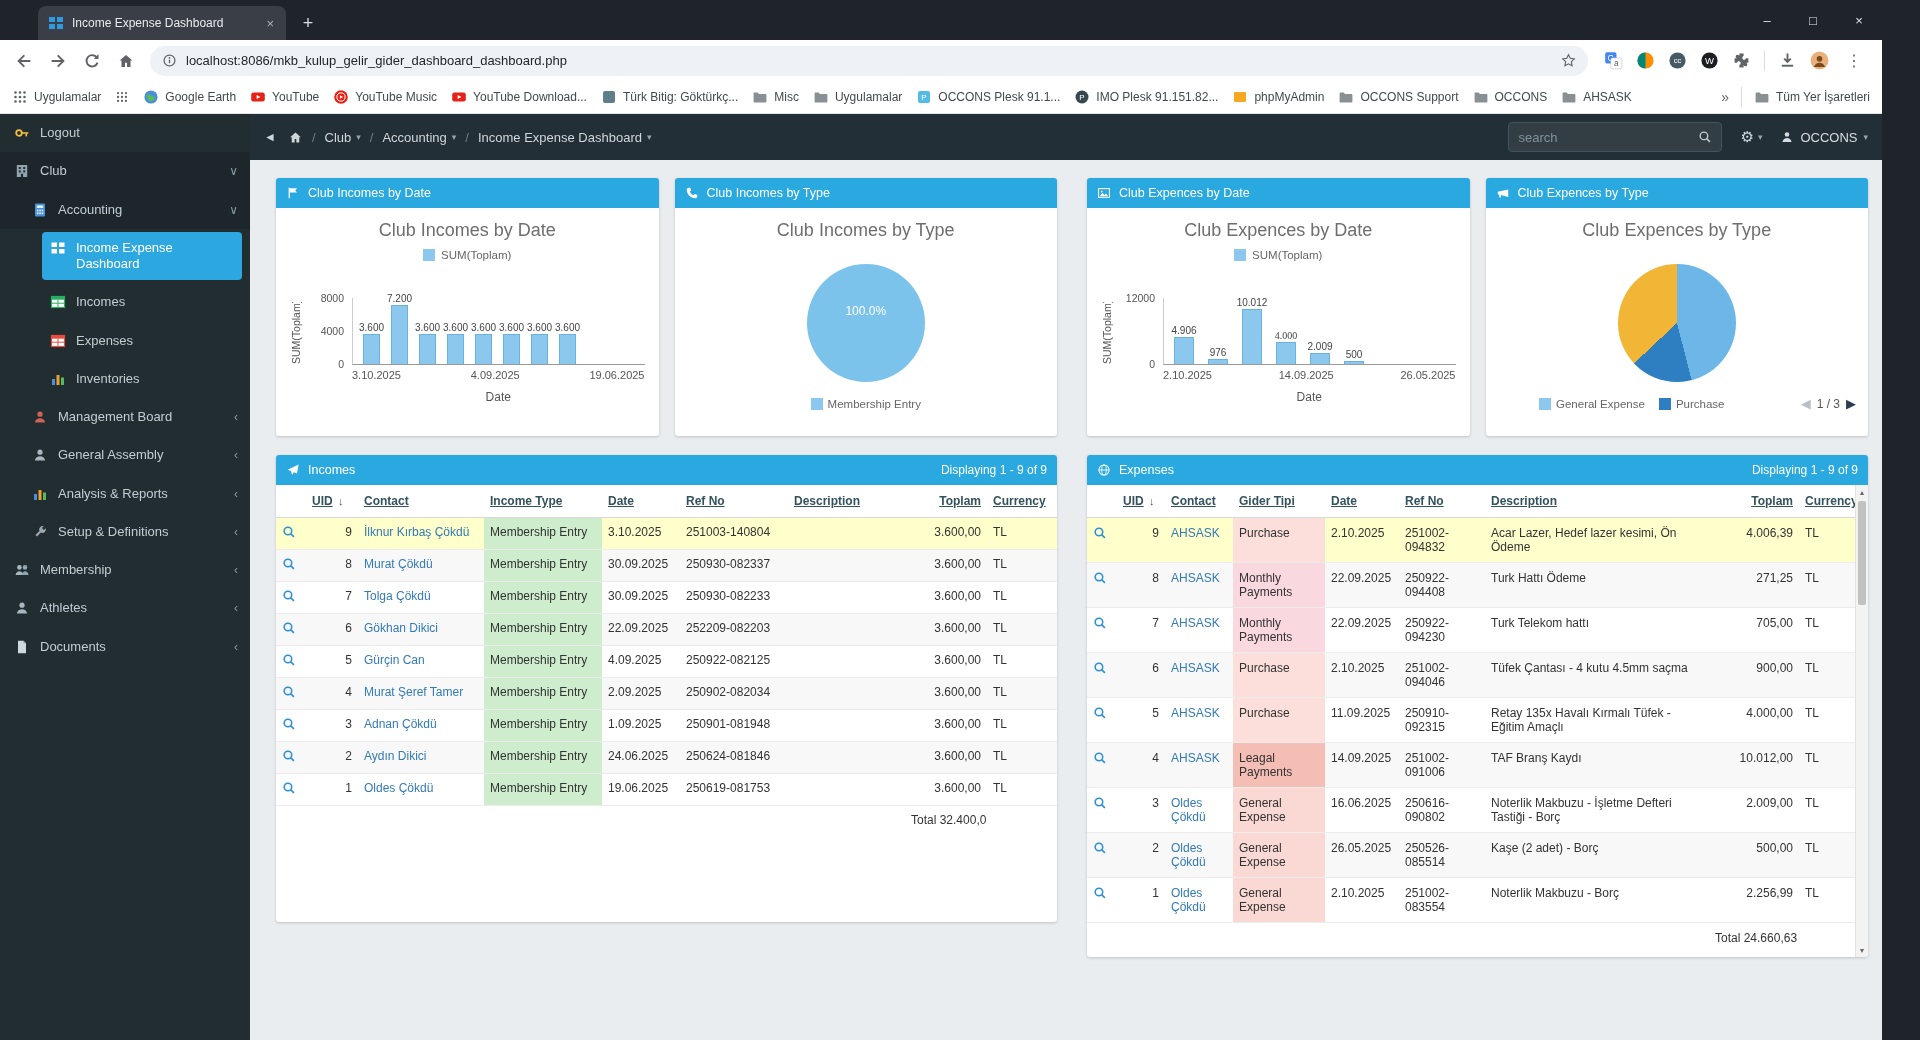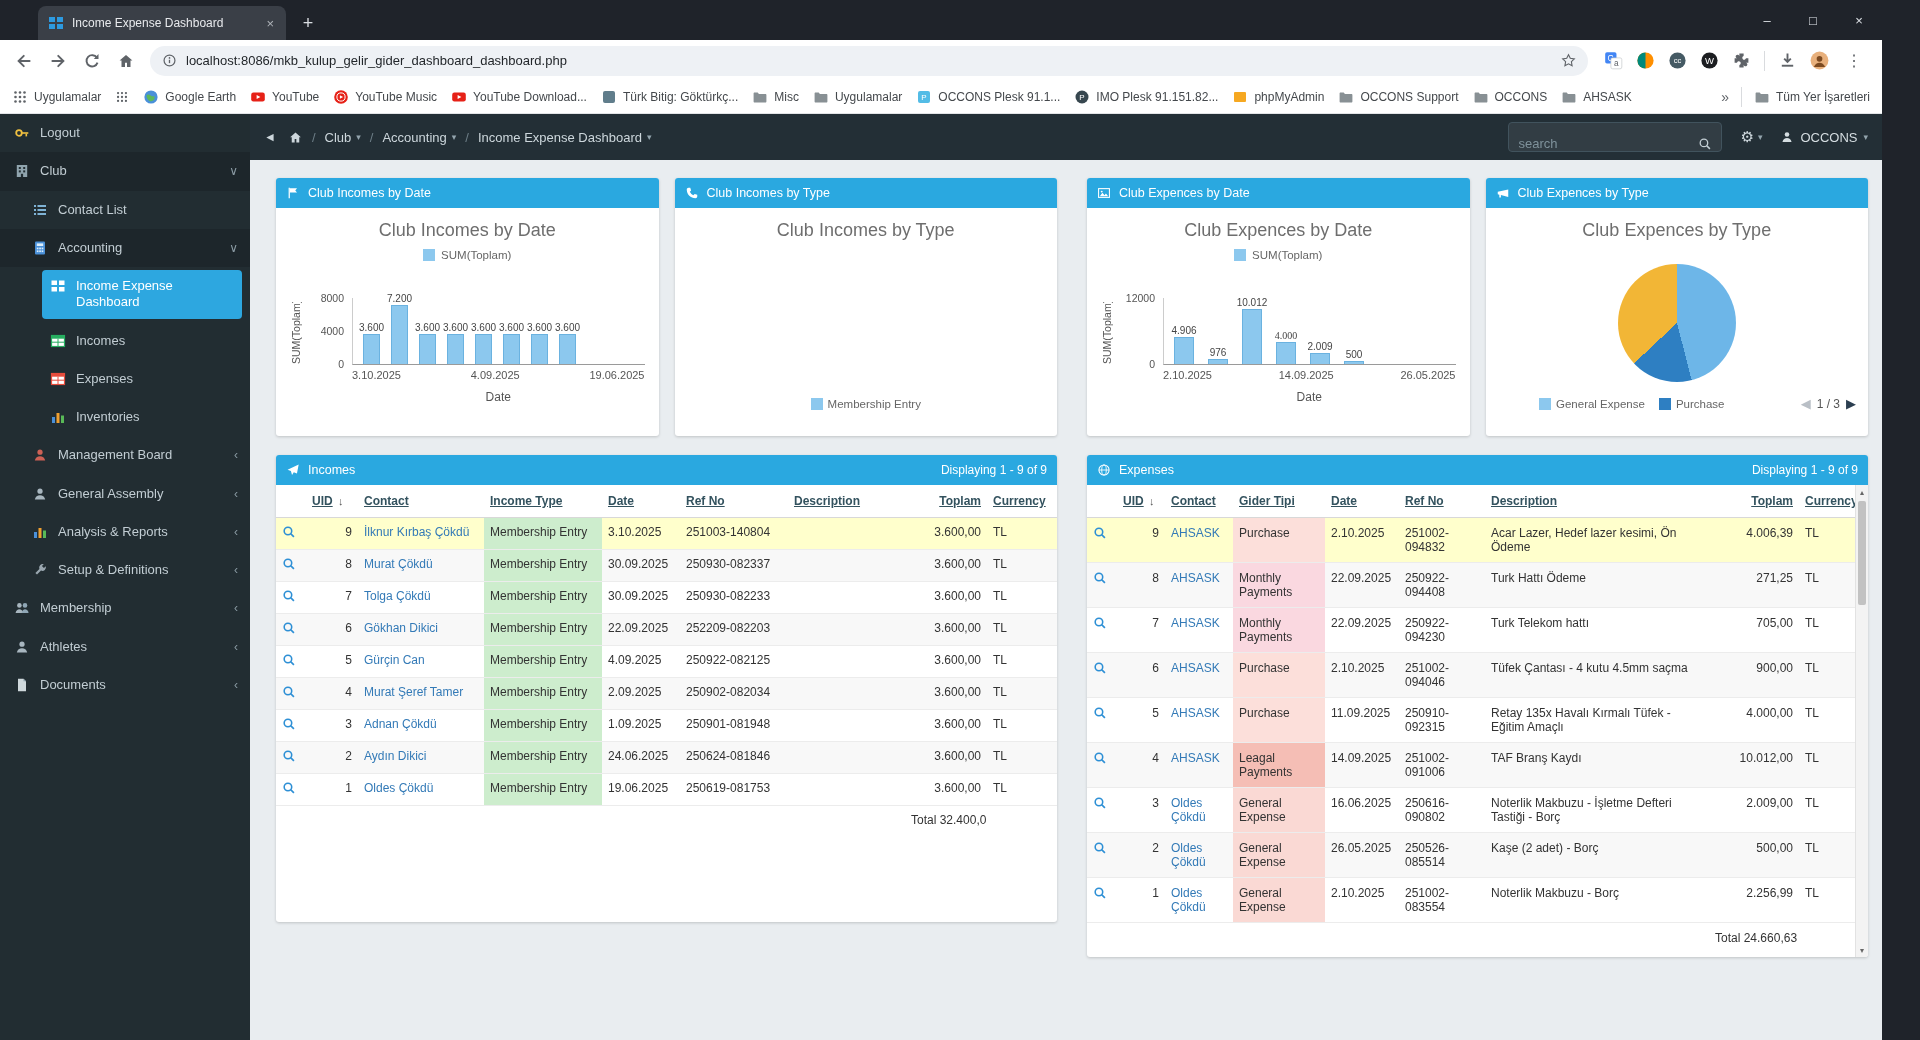--- a/index.html
+++ b/index.html
@@ -47,21 +47,21 @@
   .appnav{position:absolute;left:250px;right:0;top:114px;height:46px;background:#232f36;display:flex;
           align-items:center;padding:0 14px;gap:12px;color:#cdd7dc;font-size:13px}
   .collapse-btn{color:#cdd7dc;font-size:12px}
   .crumbs{display:flex;align-items:center;gap:9px}
   .crumb{display:flex;align-items:center;gap:5px}
   .crumb .ico{width:15px;height:15px;color:#cdd7dc}
   .caret{font-size:9px;color:#93a4ad}
   .sep{color:#6d7e87}
   .navright{margin-left:auto;display:flex;align-items:center;gap:18px}
   .search{width:214px;height:30px;background:rgba(255,255,255,.07);border:1px solid #41535d;border-radius:4px;
-          display:flex;align-items:flex-end;padding:0 9px;gap:14px}
+          display:flex;align-items:center;padding:0 9px;gap:14px}
   .search input{flex:1;background:transparent;border:0;outline:0;color:#d5dde1;font-size:13px;font-family:inherit;min-width:0}
   .search input::placeholder{color:#7f929b}
   .search .ico{width:14px;height:14px;color:#c3ced4;flex:0 0 14px}
   .gear{font-size:15px;color:#cdd7dc;display:flex;align-items:center;gap:4px}
   .userbox{display:flex;align-items:center;gap:6px;color:#d5dde1}
   .userbox .ico{width:14px;height:14px;color:#d5dde1}
 
   
   .sidebar{position:absolute;left:0;top:114px;width:250px;bottom:0;background:#222d32;color:#c2cdd3}
   .brand{height:46px;background:#3b4b55;display:flex;align-items:center;justify-content:center;
@@ -445,35 +445,20 @@
                 <rect x="9.2" y="4" width="2" height="2"></rect>
                 <rect x="4.8" y="7.4" width="2" height="2"></rect>
                 <rect x="9.2" y="7.4" width="2" height="2"></rect>
                 <rect x="6.9" y="10.8" width="2.2" height="3.2"></rect>
               </g>
             </svg>
           </span>
           <span class="s-label">Club</span>
           <span class="s-chev">∨</span>
         </div>
-        <div class="s-item lvl1">
-          <span class="ico s-ico">
-            <svg viewBox="0 0 16 16">
-              <g fill="#7fb3d5">
-                <rect x="2" y="3" width="2" height="2"></rect>
-                <rect x="2" y="7" width="2" height="2"></rect>
-                <rect x="2" y="11" width="2" height="2"></rect>
-                <rect x="5.5" y="3" width="8.5" height="2"></rect>
-                <rect x="5.5" y="7" width="8.5" height="2"></rect>
-                <rect x="5.5" y="11" width="8.5" height="2"></rect>
-              </g>
-            </svg>
-          </span>
-          <span class="s-label">Contact List</span>
-        </div>
         <div class="s-item lvl1 open">
           <span class="ico s-ico">
             <svg viewBox="0 0 16 16">
               <rect x="3" y="1.6" width="10" height="12.8" rx="1" fill="#4a90d9"></rect>
               <rect x="4.8" y="3.4" width="6.4" height="2.6" fill="#ddeefb"></rect>
               <g fill="#ddeefb">
                 <rect x="4.8" y="7.6" width="1.7" height="1.7"></rect>
                 <rect x="7.2" y="7.6" width="1.7" height="1.7"></rect>
                 <rect x="9.6" y="7.6" width="1.7" height="1.7"></rect>
                 <rect x="4.8" y="10.4" width="1.7" height="1.7"></rect>
@@ -724,20 +709,25 @@
             <div class="card-head">
               <span class="ico phico">
                   <svg viewBox="0 0 16 16">
                     <path d="M4 2C3 2 2 3 2 4c0 5.5 4.5 10 10 10 1 0 2-1 2-2v-2l-3-1-1.5 1.5A8 8 0 0 1 5.5 6.5L7 5 6 2z" fill="#fff"></path>
                   </svg>
                 </span>
               <span>Club Incomes by Type</span>
             </div>
             <div class="card-body">
               <div class="chart-title">Club Incomes by Type</div>
+              <div class="pie-wrap">
+                <div class="pie" style="background: conic-gradient(rgb(124, 195, 236) 0deg, rgb(124, 195, 236) 360deg);">
+                  <div class="pie-center">100.0%</div>
+                </div>
+              </div>
               <div class="pie-legend">
                   <span class="lg">
                     <span class="sq" style="background:#8cc8ee"></span>
                     <span>Membership Entry</span>
                   </span>
                 </div>
             </div>
           </div>
         </div>
 

